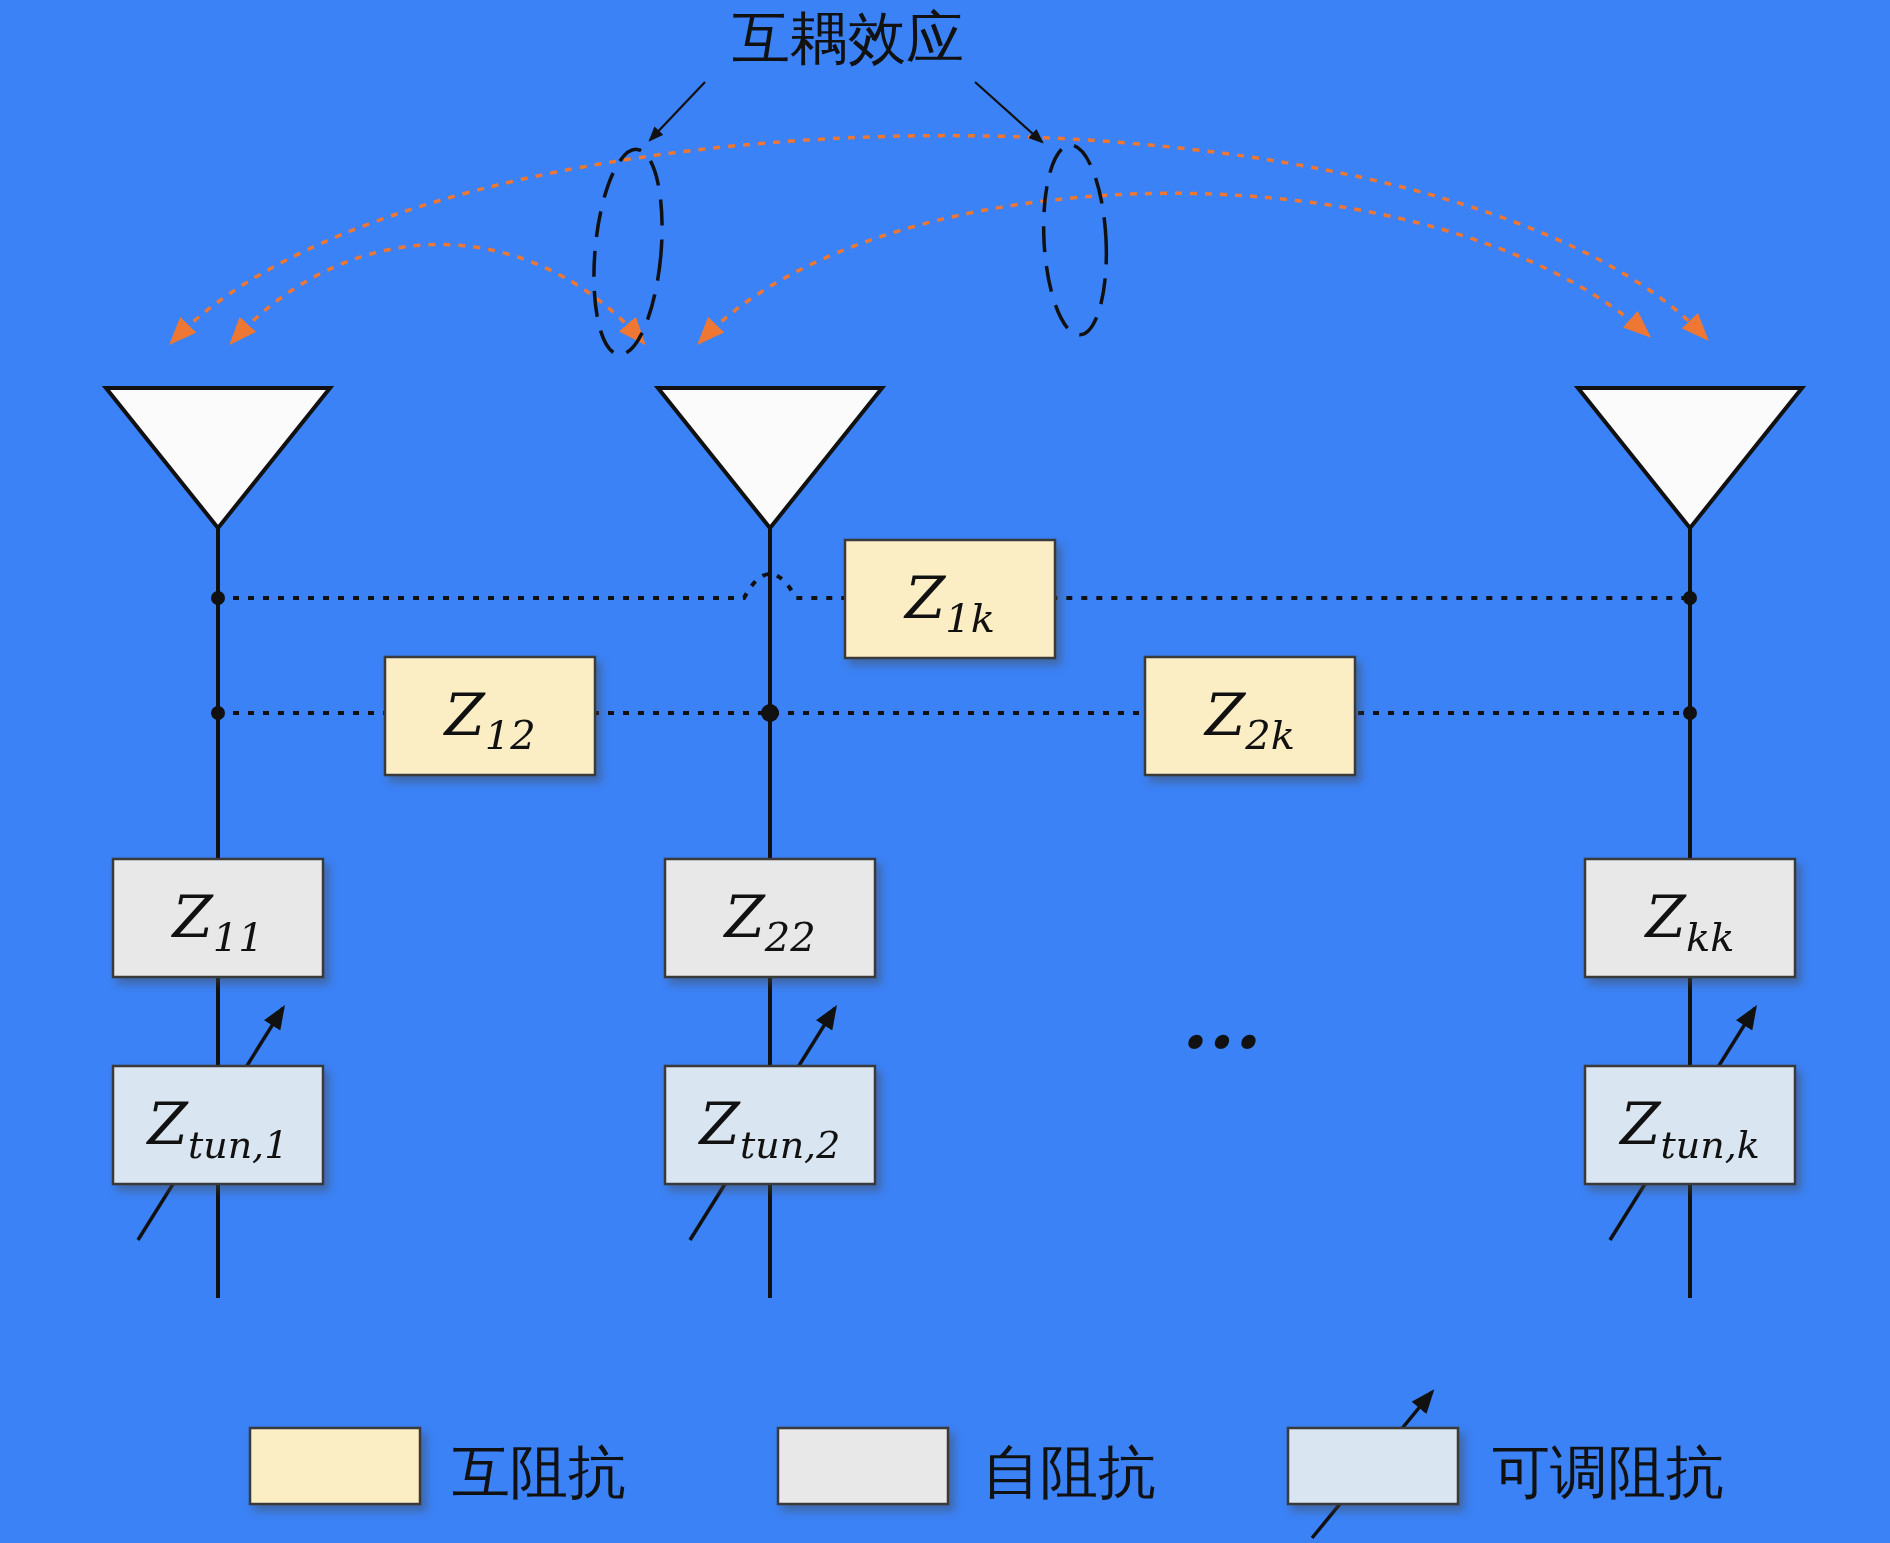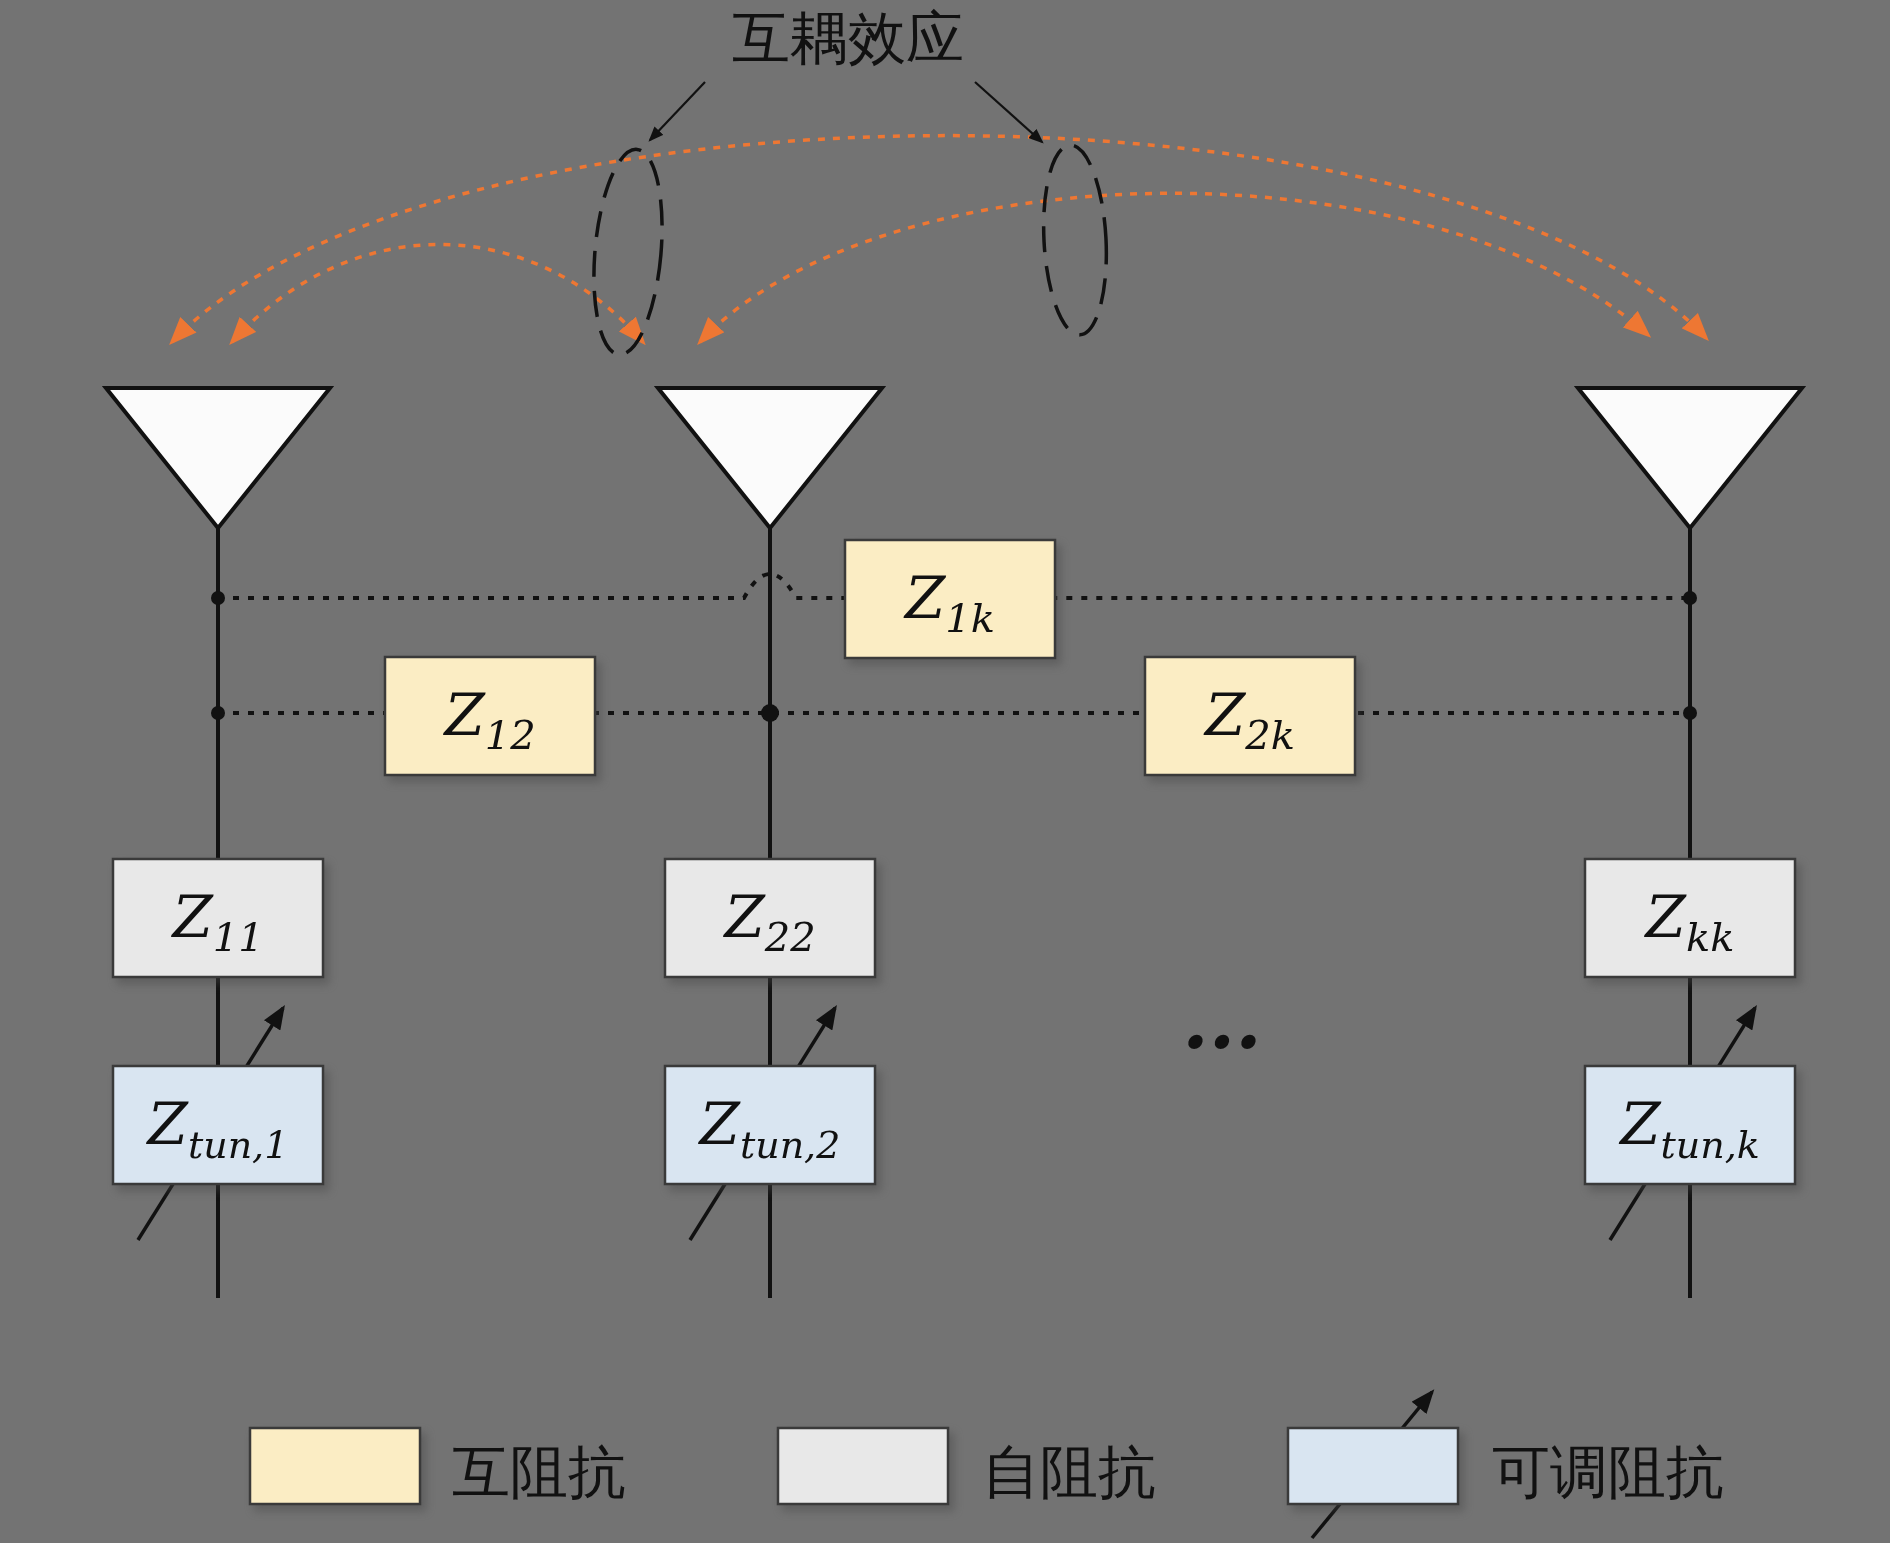--- a/index.html
+++ b/index.html
@@ -1,16 +1,16 @@
 <!DOCTYPE html>
 <html><head>
 <meta charset="utf-8">
 <style>
   html,body{margin:0;padding:0;background:#ffffff;}
-  #stage{position:relative;width:1890px;height:1543px;background:#737373;overflow:hidden;
+  #stage{position:relative;width:1890px;height:1543px;background:#3b82f6;overflow:hidden;
          font-family:"Liberation Sans","DejaVu Sans",sans-serif;}
   svg{display:block;}
   .shadow{filter:drop-shadow(5px 6px 4px rgba(70,70,70,0.45));}
   .box-rect{stroke:#3a3a3a;stroke-width:2.5;}
   .imp-label{font-family:"DejaVu Serif","Liberation Serif",serif;font-style:italic;fill:#111;}
   .cjk{font-family:"Liberation Sans","DejaVu Sans",sans-serif;fill:#111;}
   .wire{stroke:#111;stroke-width:4;fill:none;}
   .dashwire{stroke:#111;stroke-width:4;fill:none;stroke-dasharray:6 9;}
   .arc{fill:none;stroke-width:3.5;stroke-dasharray:7 8;}
   .loop{fill:none;stroke:#111;stroke-width:3.5;stroke-dasharray:26 14;}

